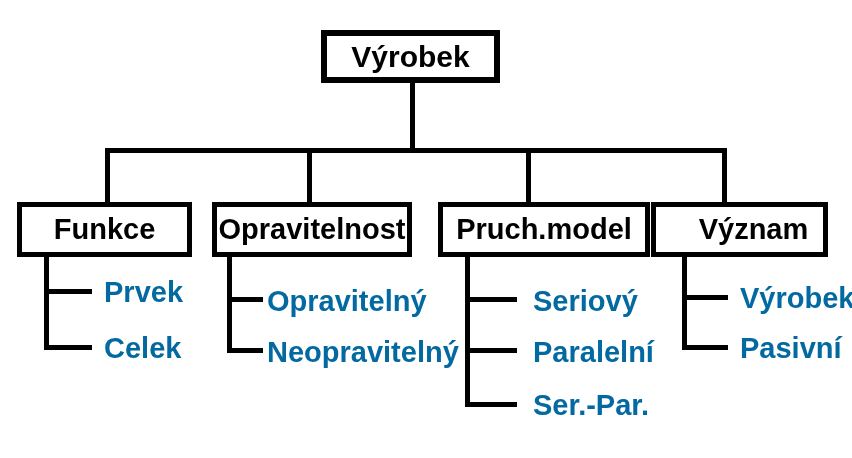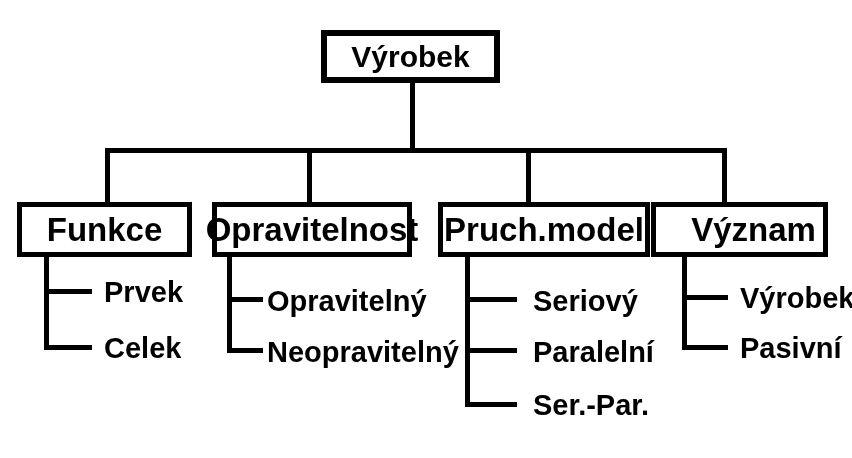--- a/index.html
+++ b/index.html
@@ -18,38 +18,38 @@
   }
   .node-box {
     position: absolute;
     box-sizing: border-box;
     background: #ffffff;
     border: 5px solid #000000;
     display: flex;
     align-items: center;
     justify-content: center;
     font-weight: bold;
-    font-size: 33px;
+    font-size: 29px;
     color: #000000;
     white-space: nowrap;
   }
   .root-box {
     border-width: 6px;
     font-size: 30px;
   }
   .line {
     position: absolute;
     background: #000000;
   }
   .leaf-label {
     position: absolute;
     font-weight: bold;
     font-size: 29px;
     line-height: 29px;
-    color: #000000;
+    color: #0369a1;
     white-space: nowrap;
   }
 </style>
 </head>
 <body>
 
 <div class="canvas">
 
   <div class="node-box root-box" style="left:321px; top:30px; width:179px; height:53px;">
     <span>Výrobek</span>

